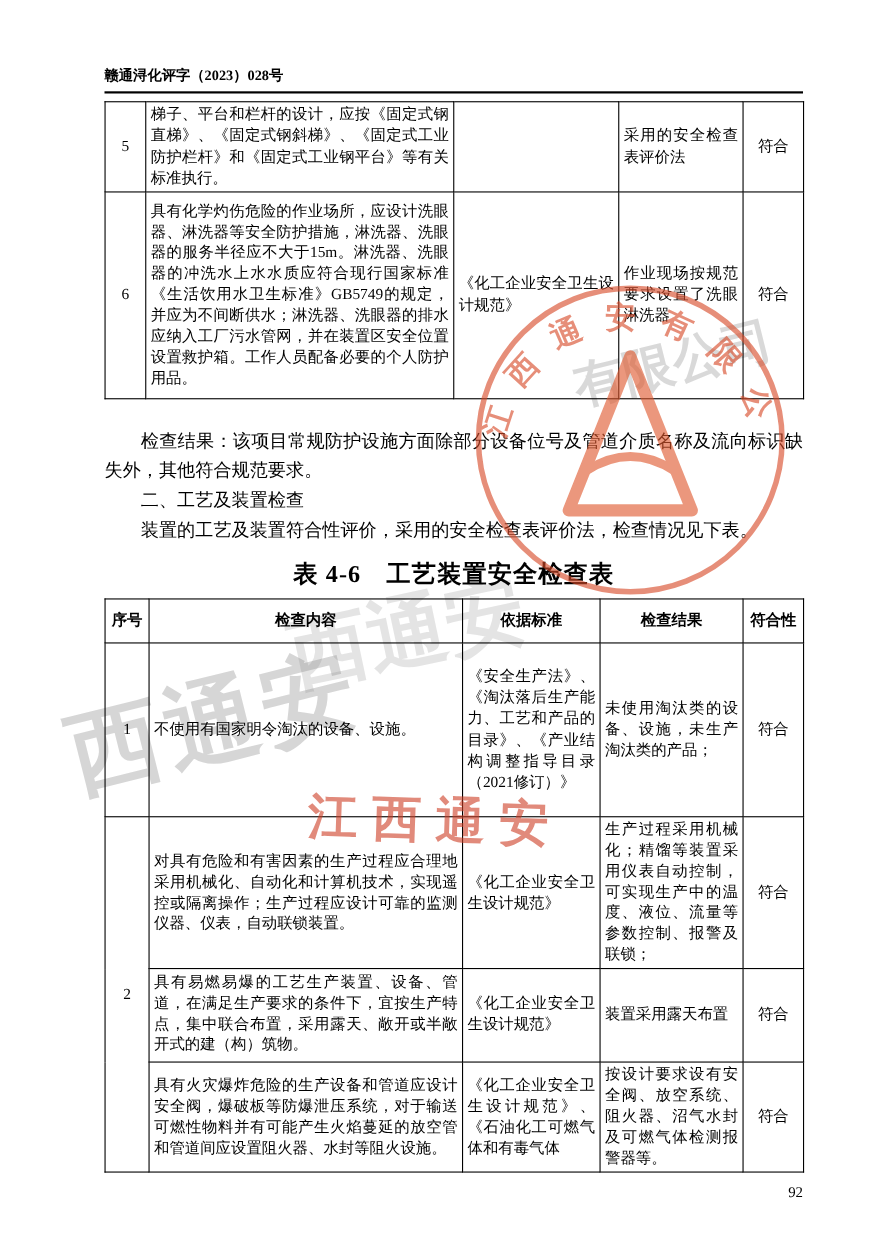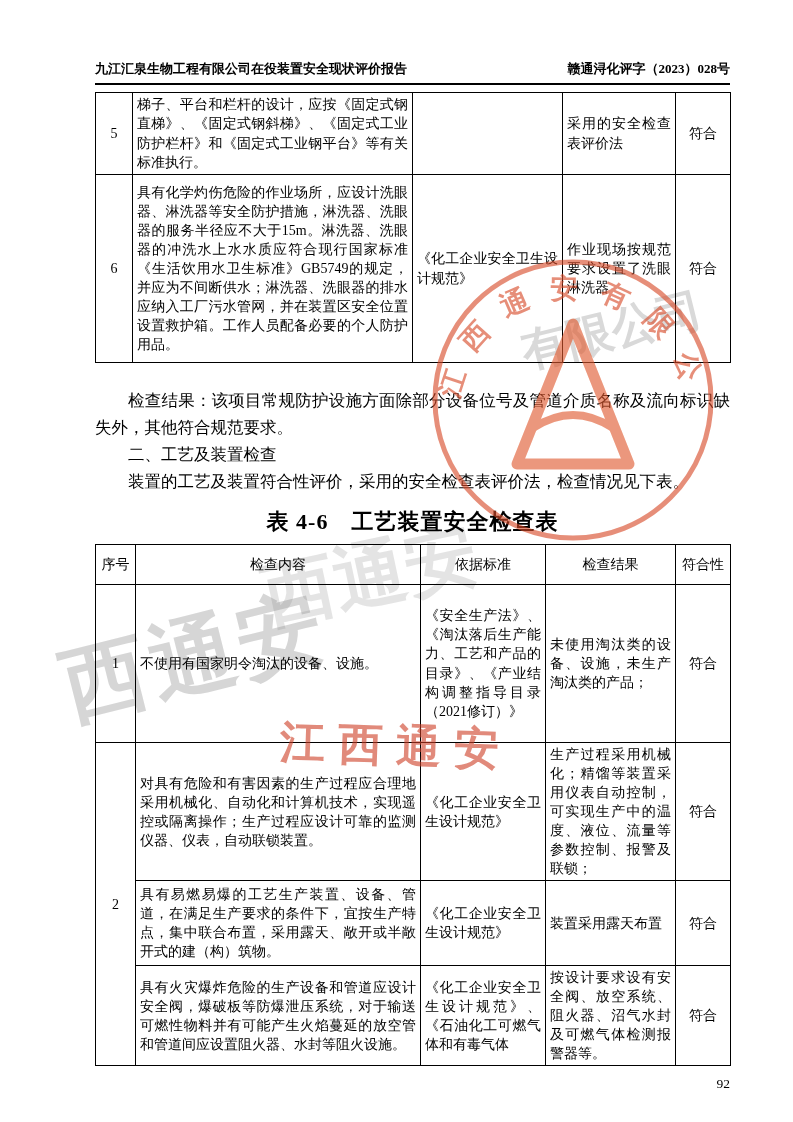--- a/index.html
+++ b/index.html
@@ -11,29 +11,29 @@
   .content{position:absolute;left:95px;top:60px;width:635px;z-index:2;}
   .doc-header{
     display:flex;justify-content:space-between;align-items:flex-end;
     font-size:13px;font-weight:bold;padding-bottom:5px;border-bottom:2.5px solid #000;
   }
   table{border-collapse:collapse;width:635px;table-layout:fixed;margin-top:7px;}
   td,th{
     border:1.5px solid #000;font-size:14px;line-height:1.36;
     vertical-align:middle;padding:2px 4px;word-break:break-all;margin-left:23px;
   }
-  th{font-weight:normal;}
+  th{font-weight:bold;}
   .c-center{text-align:center;}
   .c-just{text-align:justify;}
   .t1 .r5{height:82px;}
   .t1 .r6{height:188px;}
   .t2 .hr{height:40px;}
   .t2 .r1{height:158px;}
   .t2 .r2a{height:118px;}
-  .t2 .r2b{height:85px;}
+  .t2 .r2b{height:85px;font-family:Liberation Mono, monospace;}
   .t2 .r2c{height:95px;}
   .paras{margin-top:24px;}
   .para{font-size:16.5px;line-height:27px;text-indent:2em;text-align:justify;}
   .table-title{
     text-align:center;font-size:22px;font-weight:bold;
     margin-top:12px;margin-bottom:2px;letter-spacing:1px;
   }
   .page-number{text-align:right;font-size:13.5px;margin-top:10px;}
   
   .wm{position:absolute;pointer-events:none;white-space:nowrap;font-weight:bold;}
@@ -52,21 +52,20 @@
 </head>
 <body>
 
 <div class="wm wm-behind wm-gray1">西通安</div>
 <div class="wm wm-behind wm-gray2">有限公司</div>
 <div class="wm wm-behind wm-gray3">西通安</div>
 
 <div class="content">
 
   <div class="doc-header">
-    <span>九江汇泉生物工程有限公司在役装置安全现状评价报告</span>
     <span>赣通浔化评字（2023）028号</span>
   </div>
 
   <table class="t1">
     <colgroup>
       <col style="width:37px">
         <col style="width:280px">
         <col style="width:150px">
         <col style="width:113px">
         <col style="width:55px">

